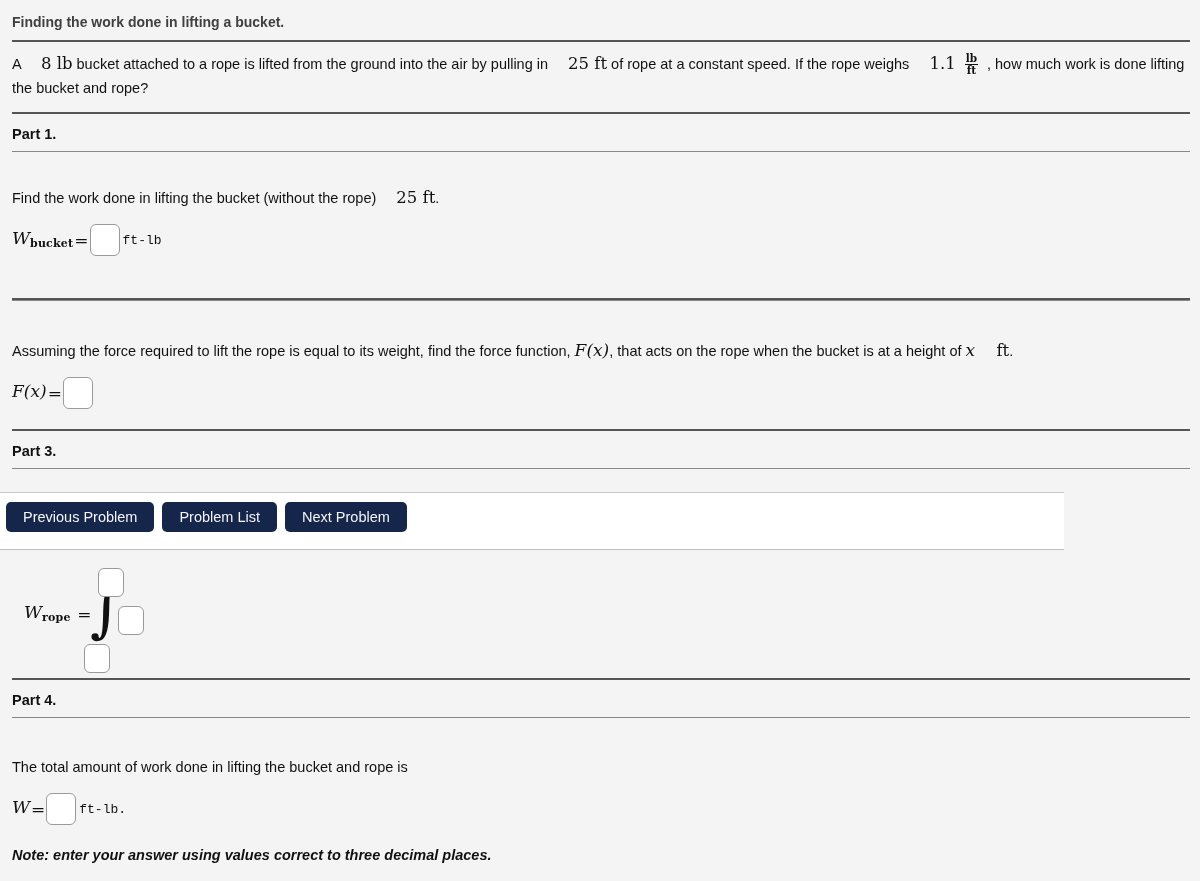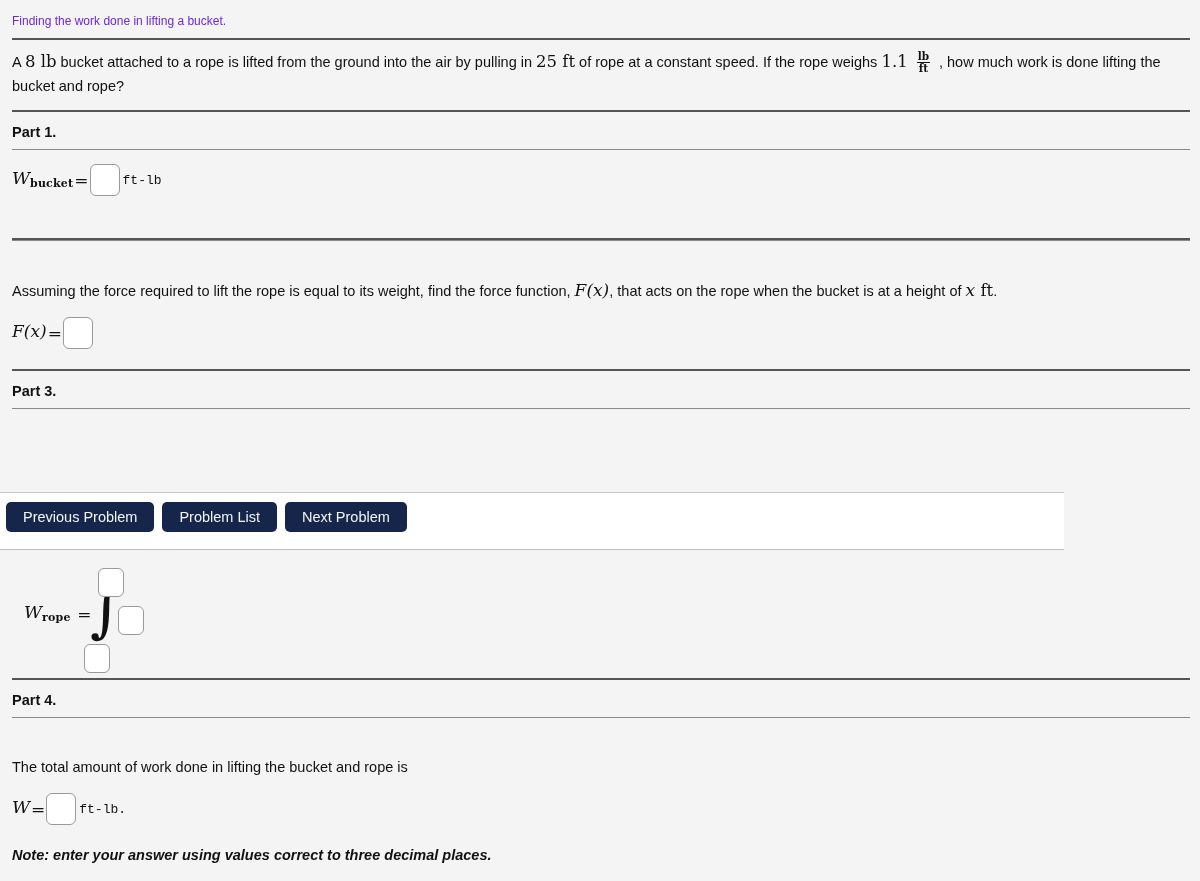--- a/index.html
+++ b/index.html
@@ -37,24 +37,24 @@
   }
   .rule-thin {
     border: 0;
     border-top: 1px solid #888;
     margin: 0;
     width: 1178px;
   }
 
   
   .prob-title {
-    font-weight: normal;
-    font-size: 12px;
+    font-weight: bold;
+    font-size: 14px;
     padding: 14px 0 10px 0;
-    color: #6d28d9;
+    color: #404040;
   }
   .part-head {
     font-weight: bold;
     font-size: 14.5px;
     padding: 12px 0 9px 0;
   }
 
   .body-text {
     line-height: 24px;
     padding: 10px 0 2px 0;
@@ -62,20 +62,21 @@
   }
   .q-text {
     line-height: 24px;
     padding: 13px 0 0 0;
   }
 
   
   .m {
     font-family: "DejaVu Serif", "Liberation Serif", serif;
     font-size: 16.5px;
+    margin-left: 16px;
   }
   .mi {
     font-family: "DejaVu Serif", "Liberation Serif", serif;
     font-style: italic;
     font-size: 17px;
   }
   .mvar {
     font-family: "DejaVu Serif", "Liberation Serif", serif;
     font-style: italic;
     font-size: 17.5px;
@@ -227,20 +228,23 @@
     <hr class="rule">
 
     <div class="body-text">
       <span>A </span><span class="m">8 lb</span><span> bucket attached to a rope is lifted from the ground into the air by pulling in </span><span class="m">25 ft</span><span> of rope at a constant speed. If the rope weighs </span><span class="m">1.1</span><span class="frac"><span class="num">lb</span><span class="den">ft</span></span><span>, how much work is done lifting the bucket and rope?</span>
     </div>
     <hr class="rule" style="margin-top:10px;">
 
     <div class="part-head">Part 1.</div>
     <hr class="rule-thin">
 
+    <div class="q-text" style="padding-top:34px;">
+      <span>Find the work done in lifting the bucket (without the rope) </span><span class="m">25 ft</span><span>.</span>
+    </div>
 
     <div class="eq-line">
       <span class="mvar"><span>W</span><span class="sub">bucket</span></span><span class="eqsym">=</span><span class="abox abox-lg"></span><span class="unit">ft-lb</span>
     </div>
 
     <div class="spacer-sm"></div>
     <hr class="rule">
 
     <hr class="rule-thin">
 

